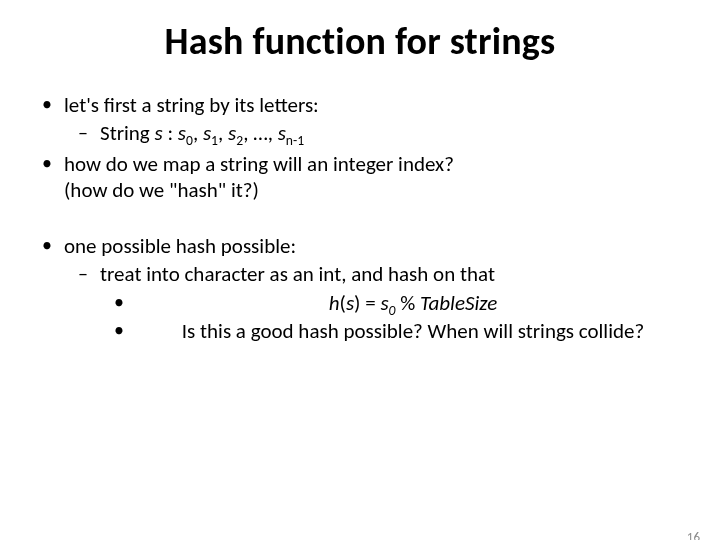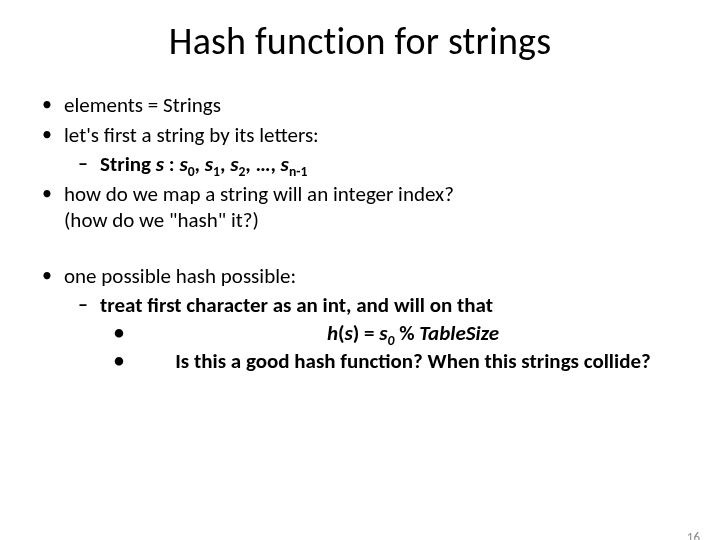--- a/index.html
+++ b/index.html
@@ -14,21 +14,21 @@
   }
   .slide {
     position: relative;
     width: 720px;
     height: 540px;
     box-sizing: border-box;
   }
   .title {
     text-align: center;
     font-size: 38px;
-    font-weight: 400;
+    font-weight: 700;
     margin-top: 18px;
     margin-bottom: 28px;
     letter-spacing: 0.2px;
   }
   .body {
     font-size: 21px;
     line-height: 1.25;
     padding: 0 30px 0 30px;
   }
   ul.lvl1 {
@@ -48,21 +48,20 @@
     font-size: 20px;
   }
   ul.lvl2 {
     list-style: none;
     padding-left: 36px;
     margin: 2px 0 2px 0;
   }
   ul.lvl2 > li {
     position: relative;
     margin-bottom: 2px;
-    font-weight: bold;
   }
   ul.lvl2 > li::before {
     content: "–";
     position: absolute;
     left: -22px;
     top: 0;
     font-size: 20px;
   }
   ul.lvl3 {
     list-style: none;
@@ -101,23 +100,20 @@
 </head>
 <body>
 
 <div class="slide">
 
   <div class="title">Hash function for strings</div>
 
   <div class="body">
     <ul class="lvl1">
 
-      <li>
-        <span>elements = Strings</span>
-      </li>
 
       <li>
         <span>let's first a string by its letters:</span>
         <ul class="lvl2">
           <li>
             <span>String </span><span class="ital">s</span><span> : </span><span class="ital">s</span><span class="sub">0</span><span>, </span><span class="ital">s</span><span class="sub">1</span><span>, </span><span class="ital">s</span><span class="sub">2</span><span>, …, </span><span class="ital">s</span><span class="sub">n-1</span>
           </li>
         </ul>
       </li>
 
@@ -128,27 +124,27 @@
 
     </ul>
 
     <div class="gap"></div>
 
     <ul class="lvl1">
       <li>
         <span>one possible hash possible:</span>
         <ul class="lvl2">
           <li>
-            <span>treat first character as an int, and will on that</span>
+            <span>treat into character as an int, and hash on that</span>
             <ul class="lvl3">
               <li>
                 <span class="ital">h</span><span>(</span><span class="ital">s</span><span>) = </span><span class="ital">s</span><span class="ital sub">0</span><span> % </span><span class="ital">TableSize</span>
               </li>
               <li>
-                <span>Is this a good hash function?  When this strings collide?</span>
+                <span>Is this a good hash possible?  When will strings collide?</span>
               </li>
             </ul>
           </li>
         </ul>
       </li>
     </ul>
   </div>
 
   <div class="pagenum">16</div>
 

